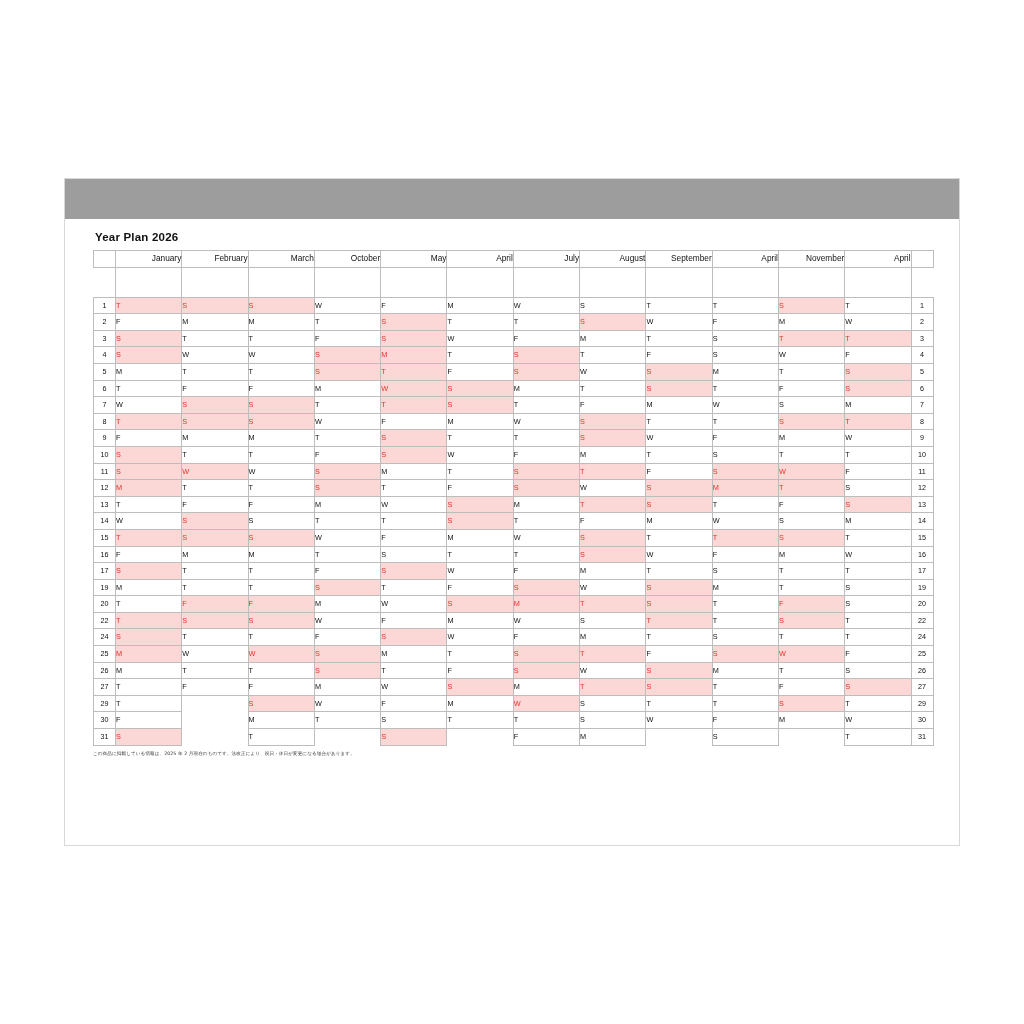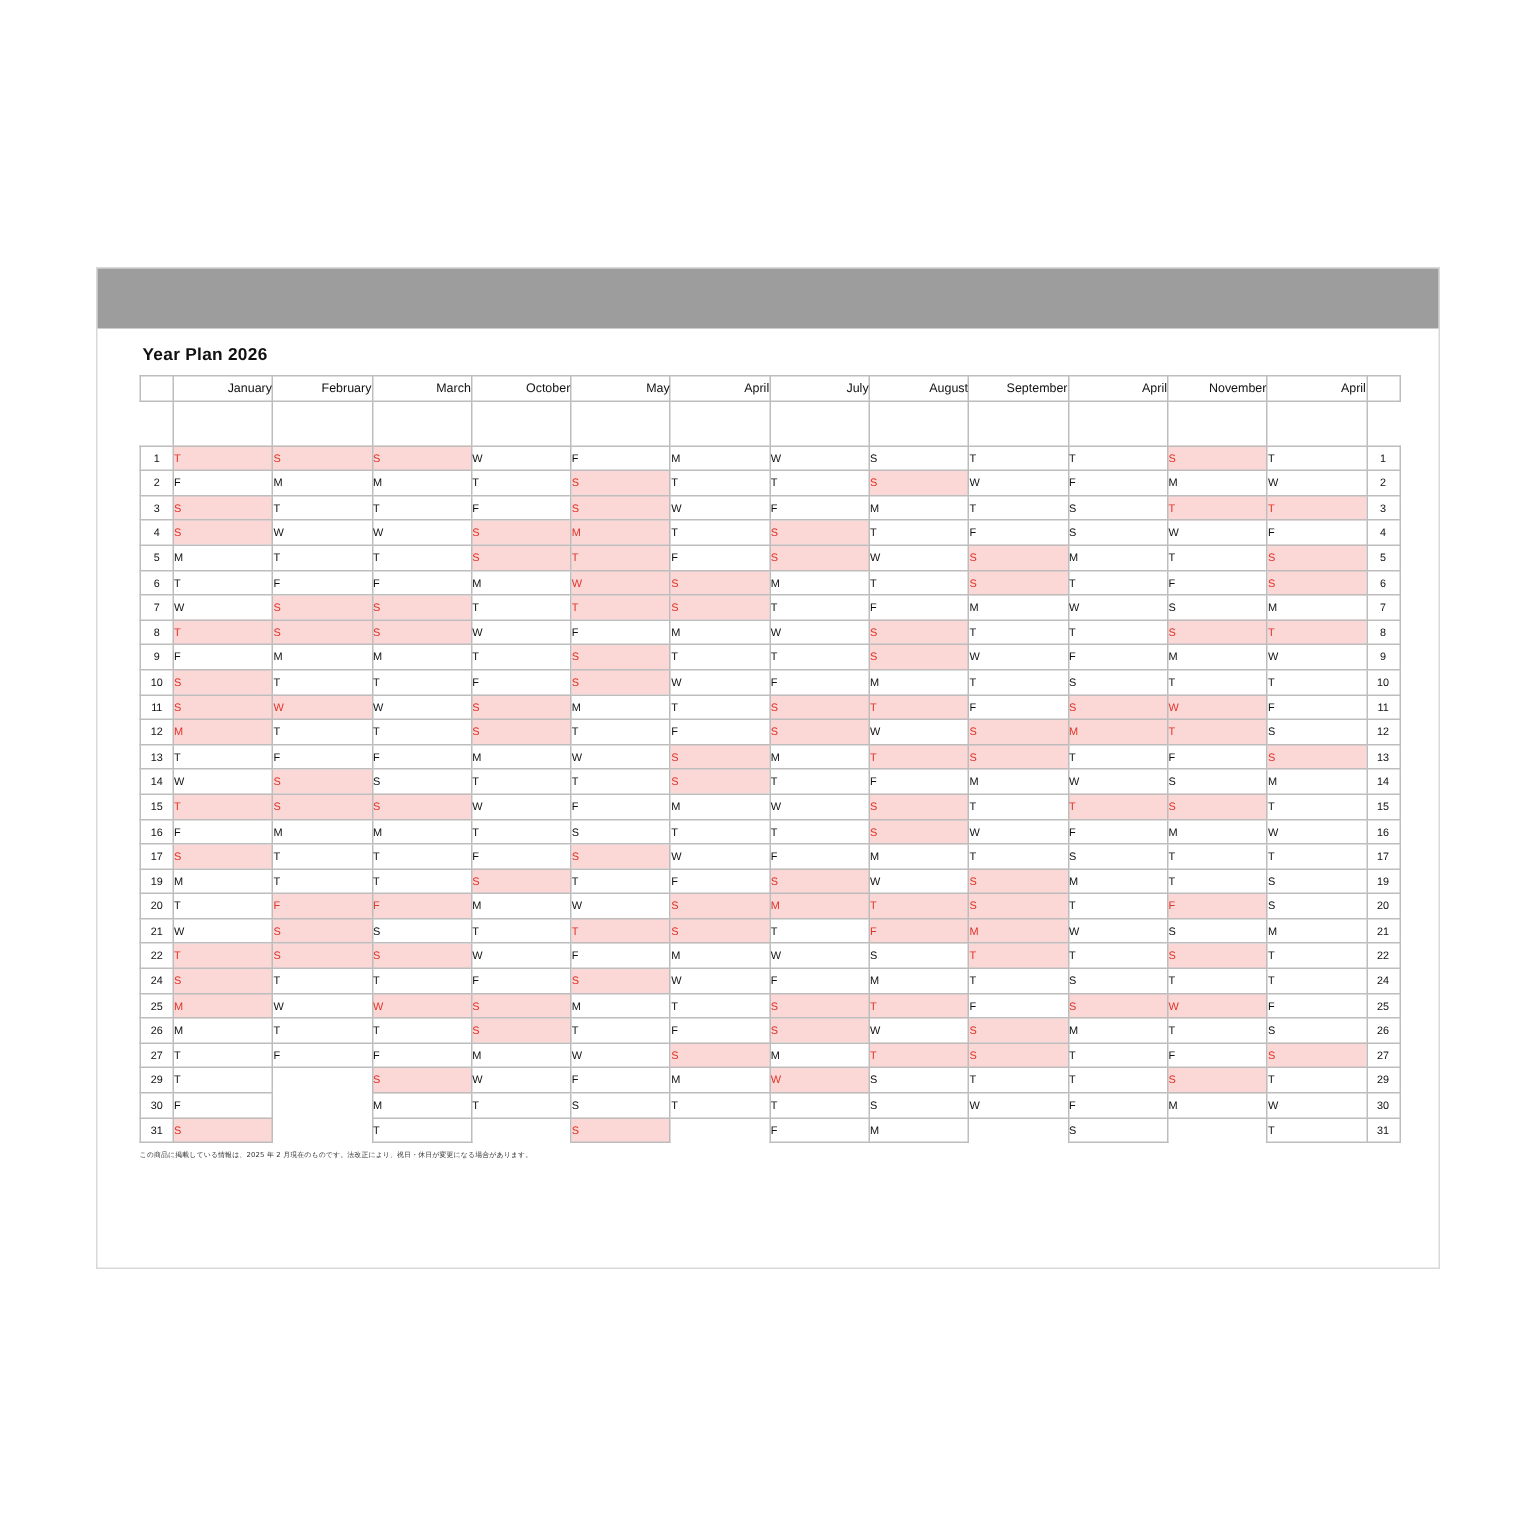--- a/index.html
+++ b/index.html
@@ -489,36 +489,20 @@
             <td class="day we">S</td>
             <td class="day we">M</td>
             <td class="day we">T</td>
             <td class="day we">S</td>
             <td class="day">T</td>
             <td class="day we">F</td>
             <td class="day">S</td>
             <td class="idx right">20</td>
           </tr>
           <tr>
-            <td class="idx">21</td>
-            <td class="day">W</td>
-            <td class="day we">S</td>
-            <td class="day">S</td>
-            <td class="day">T</td>
-            <td class="day we">T</td>
-            <td class="day we">S</td>
-            <td class="day">T</td>
-            <td class="day we">F</td>
-            <td class="day we">M</td>
-            <td class="day">W</td>
-            <td class="day">S</td>
-            <td class="day">M</td>
-            <td class="idx right">21</td>
-          </tr>
-          <tr>
             <td class="idx">22</td>
             <td class="day we">T</td>
             <td class="day we">S</td>
             <td class="day we">S</td>
             <td class="day">W</td>
             <td class="day">F</td>
             <td class="day">M</td>
             <td class="day">W</td>
             <td class="day">S</td>
             <td class="day we">T</td>

